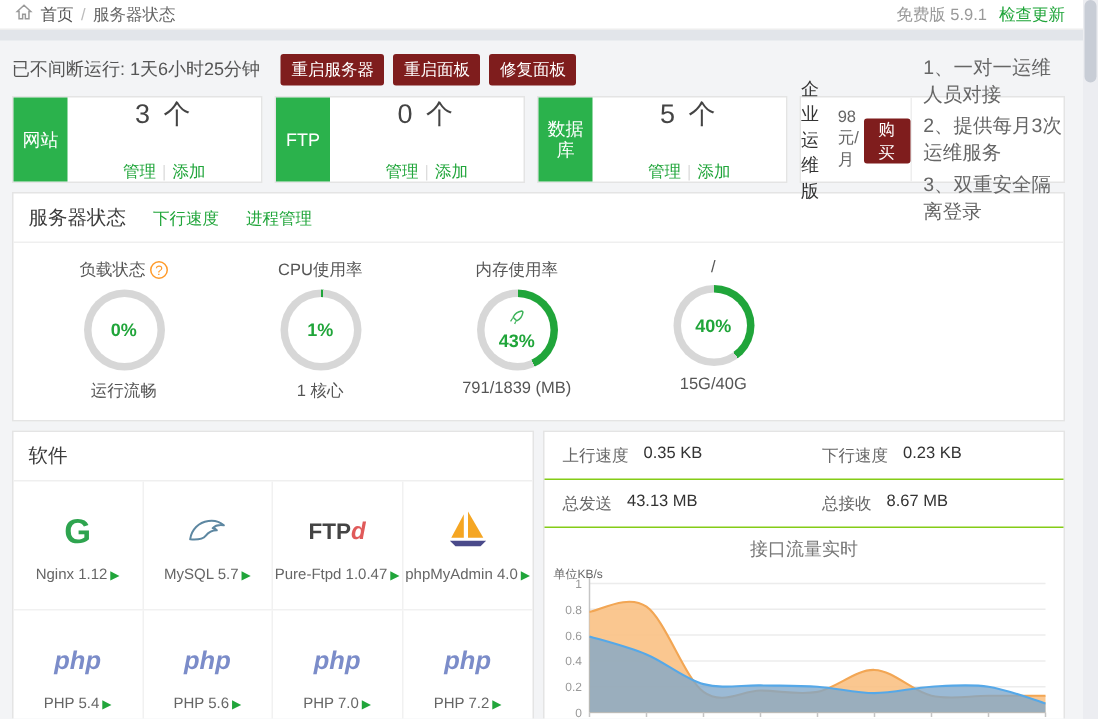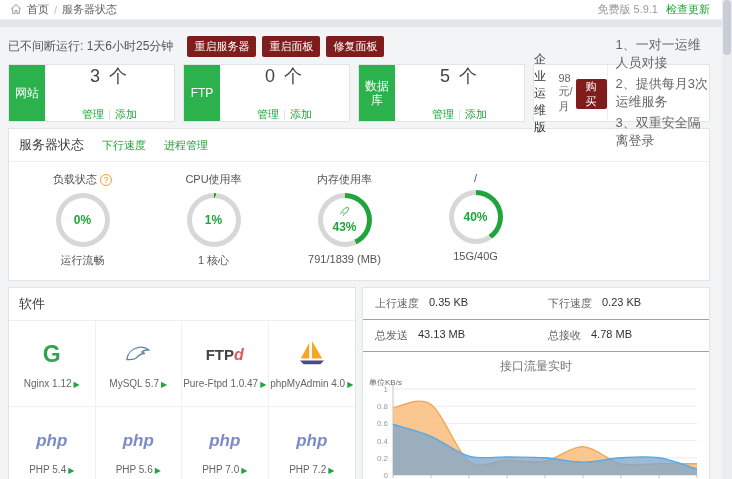--- a/index.html
+++ b/index.html
@@ -265,21 +265,21 @@
           <div class="nstat">
             <span class="nl">下行速度</span>
             <span class="nv">0.23 KB</span>
           </div>
           <div class="nstat">
             <span class="nl">总发送</span>
             <span class="nv">43.13 MB</span>
           </div>
           <div class="nstat">
             <span class="nl">总接收</span>
-            <span class="nv">4.78 MB</span>
+            <span class="nv">8.67 MB</span>
           </div>
         </div>
       <div class="charttitle">接口流量实时</div>
       <div class="chartwrap" id="chartwrap"><svg width="336" height="124">
             <line x1="26" x2="330" y1="98" y2="98" stroke="#cfcfcf" stroke-width="1"></line>
             <text x="21" y="101" text-anchor="end" font-size="8" fill="#999">0</text>
             <line x1="26" x2="330" y1="80.8" y2="80.8" stroke="#ececec" stroke-width="1"></line>
             <text x="21" y="83.8" text-anchor="end" font-size="8" fill="#999">0.2</text>
             <line x1="26" x2="330" y1="63.6" y2="63.6" stroke="#ececec" stroke-width="1"></line>
             <text x="21" y="66.6" text-anchor="end" font-size="8" fill="#999">0.4</text>

